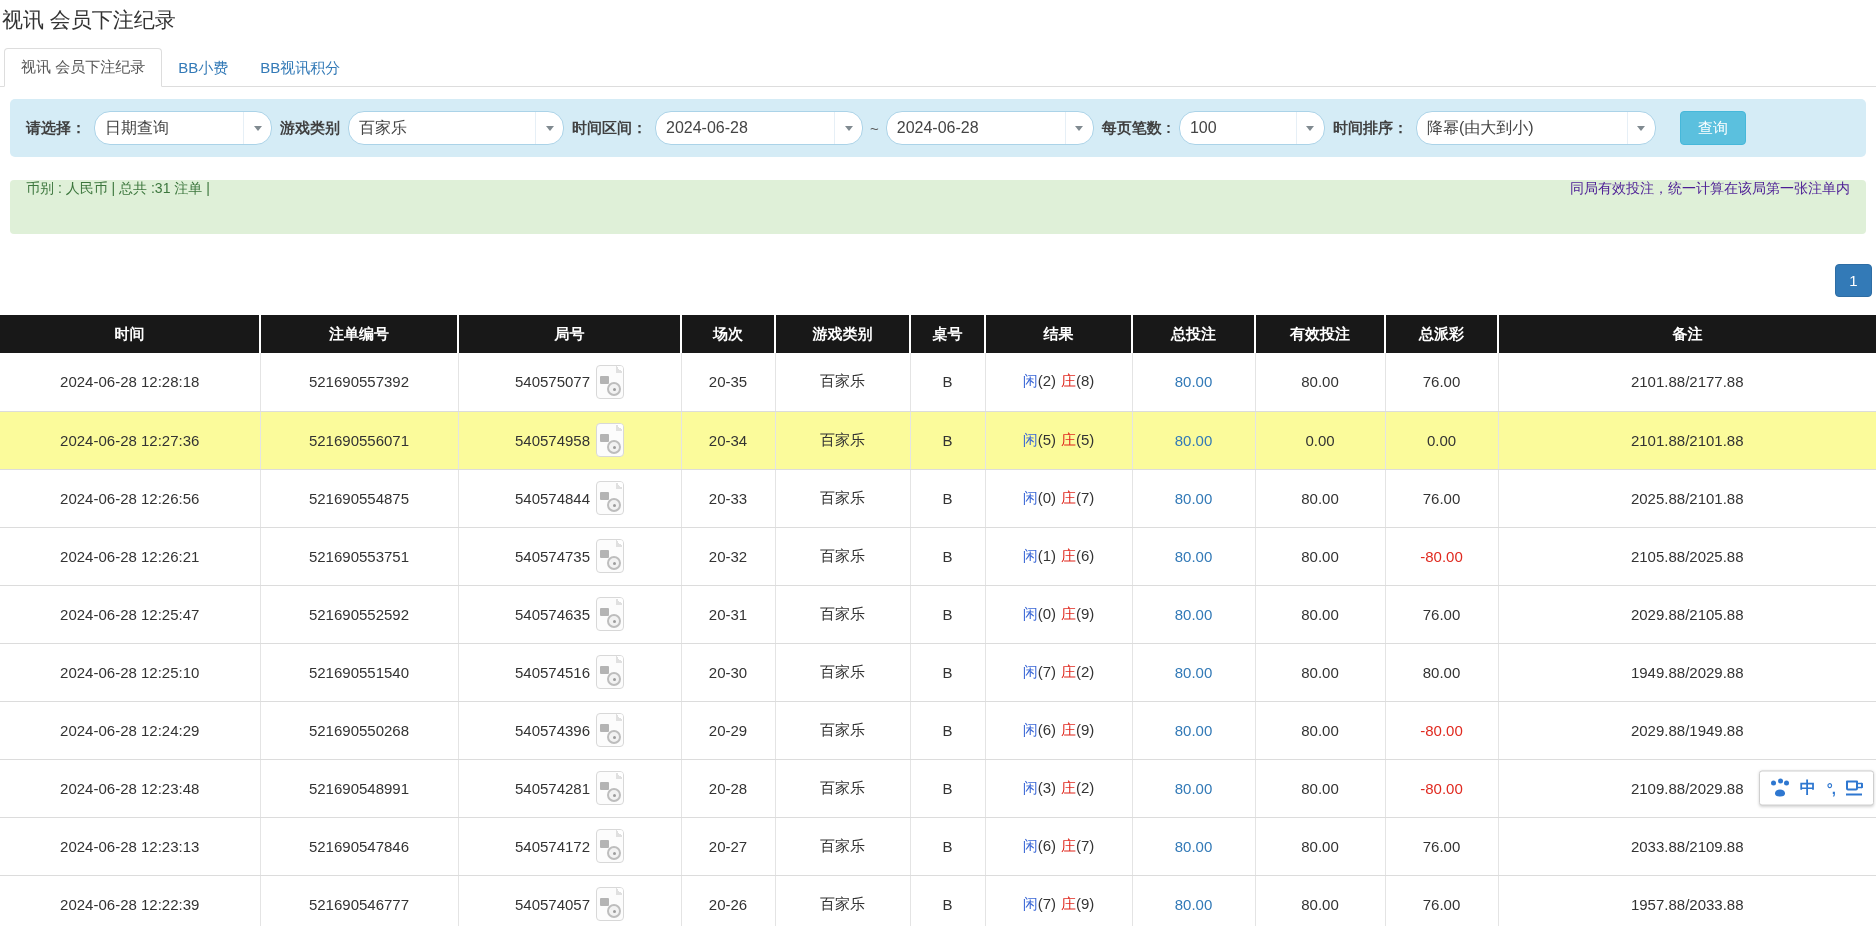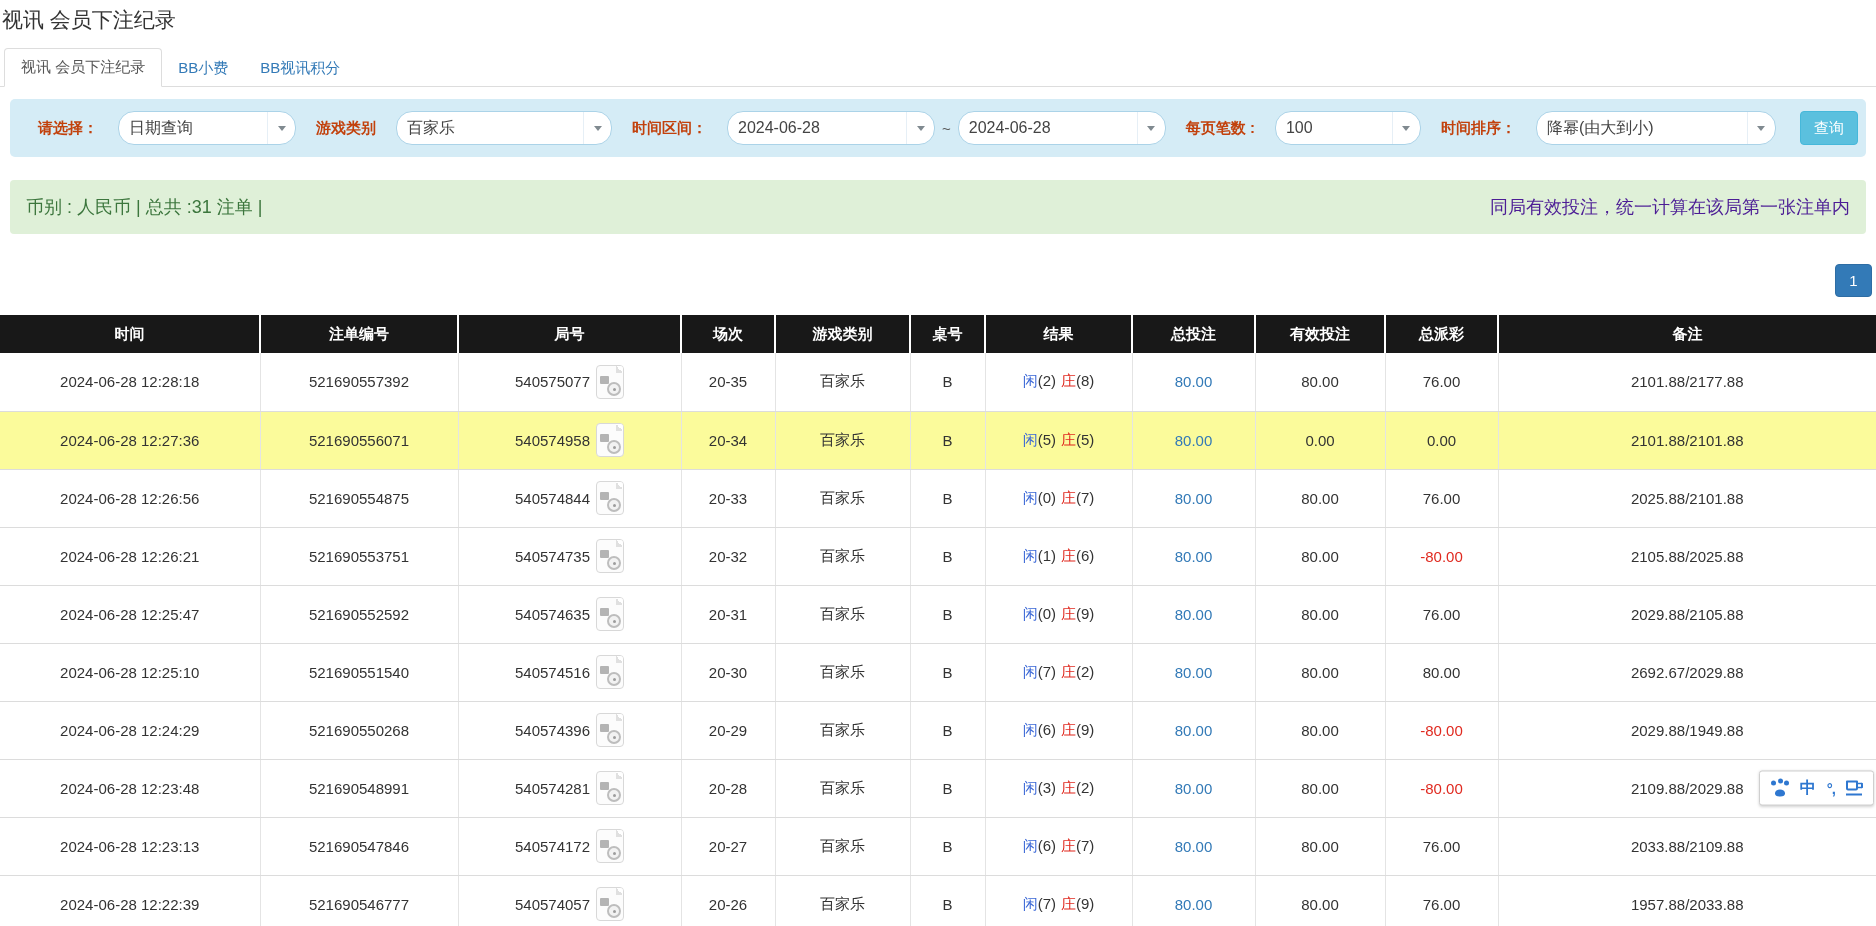--- a/index.html
+++ b/index.html
@@ -11,31 +11,31 @@
   .page-title { font-size:21px; color:#333; padding:6px 0 0 2px; }
 
   
   .tabs { position:relative; margin-top:14px; border-bottom:1px solid #ddd; padding-left:4px; display:flex; align-items:flex-end; }
   .tab { padding:9px 16px; font-size:15px; margin-bottom:-1px; cursor:pointer; white-space:nowrap; }
   .tab.active { background:#fff; border:1px solid #ddd; border-bottom:1px solid #fff; border-radius:4px 4px 0 0; color:#555; }
   .tab.link { color:#337ab7; }
 
   
   .filter-bar { margin:12px 10px 0; background:#d5ecf6; border-radius:5px; padding:12px 8px; display:flex; align-items:center; font-size:15px; }
-  .f-label { color:#c2410c; font-weight:bold; white-space:nowrap; margin:0 20px; }
+  .f-label { color:#404040; font-weight:bold; white-space:nowrap; margin:0 8px; }
   .sel { background:#fff; border:1px solid #abd3e8; border-radius:16px; height:34px; display:flex; align-items:center; cursor:pointer; flex:none; }
   .sel .val { padding:0 10px; color:#444; font-size:16px; flex:1; text-align:left; white-space:nowrap; overflow:hidden; }
   .sel .arr { width:28px; align-self:stretch; display:flex; align-items:center; justify-content:center; border-left:1px solid #e6eff6; }
   .caret { width:0; height:0; border-left:4px solid transparent; border-right:4px solid transparent; border-top:5px solid #808a90; }
   .w1{width:178px} .w2{width:216px} .w3{width:208px} .w4{width:146px} .w5{width:240px}
   .tilde { color:#555; margin:0 7px; }
   .search-btn { margin-left:24px; width:66px; height:34px; background:#5bc0de; border:1px solid #46b8da; color:#fff; border-radius:4px; font-size:15px; cursor:pointer; }
 
   
-  .summary-bar { margin:23px 10px 0; background:#dff0d8; height:54px; padding:0 16px; display:flex; align-items:center; justify-content:space-between; border-radius:4px; font-size:18px; }
+  .summary-bar { margin:23px 10px 0; background:#dff0d8; height:54px; padding:0 16px; display:flex; justify-content:space-between; border-radius:4px; font-size:14px; }
   .summary-left { color:#3c763d; }
   .summary-right { color:#4c1d95; }
 
   
   .pager-row { display:flex; justify-content:flex-end; margin:30px 4px 18px 0; }
   .page-btn { min-width:37px; height:33px; background:#337ab7; color:#fff; border:1px solid #2e6da4; border-radius:4px; font-size:15px; display:flex; align-items:center; justify-content:center; cursor:pointer; }
 
   
   table { width:1876px; border-collapse:collapse; table-layout:fixed; font-size:15px; }
   thead th { background:#181818; color:#fff; height:38px; font-weight:bold; border-right:2px solid #fff; padding:0; }
@@ -331,21 +331,21 @@
     <td><span class="cell-text">20-30</span></td>
     <td><span class="cell-text">百家乐</span></td>
     <td><span class="cell-text">B</span></td>
     <td>
       <span class="result-player">闲</span><span class="result-val">(7)</span><span class="result-banker">庄</span><span class="result-val">(2)</span>
     </td>
     <td><span class="bet-link">80.00</span></td>
     <td><span class="cell-text">80.00</span></td>
     <td><span class="cell-text">80.00</span></td>
     <td>
-      <span class="cell-text">2692.67/2029.88</span>
+      <span class="cell-text">1949.88/2029.88</span>
       
     </td>
   </tr>
       <tr>
     <td><span class="cell-text">2024-06-28 12:24:29</span></td>
     <td><span class="cell-text">521690550268</span></td>
     <td>
       <span class="round-inner">
         <span class="cell-text">540574396</span>
         <span class="rec-icon">

